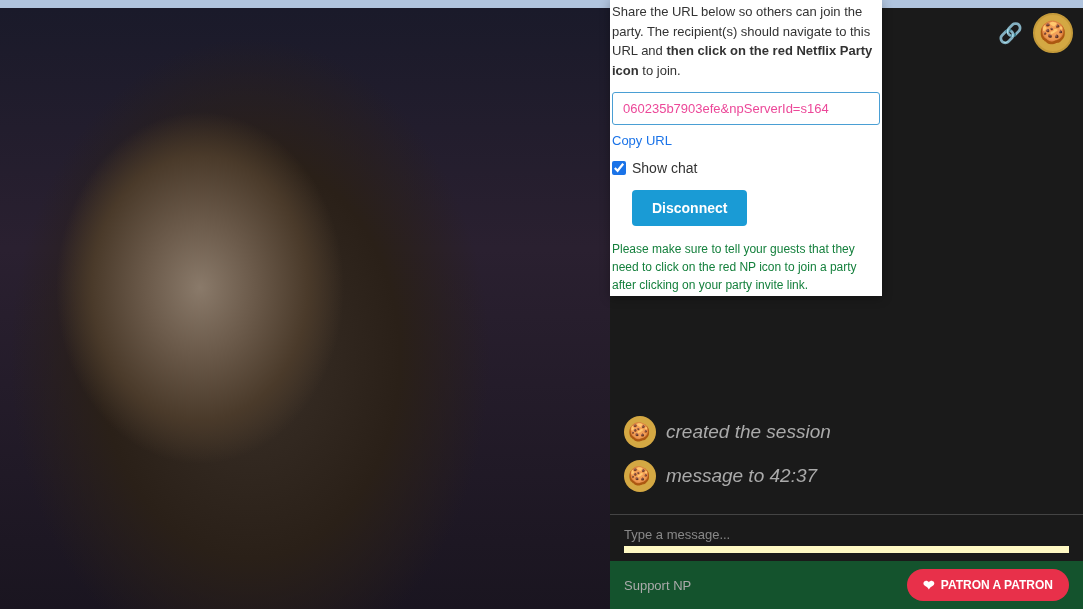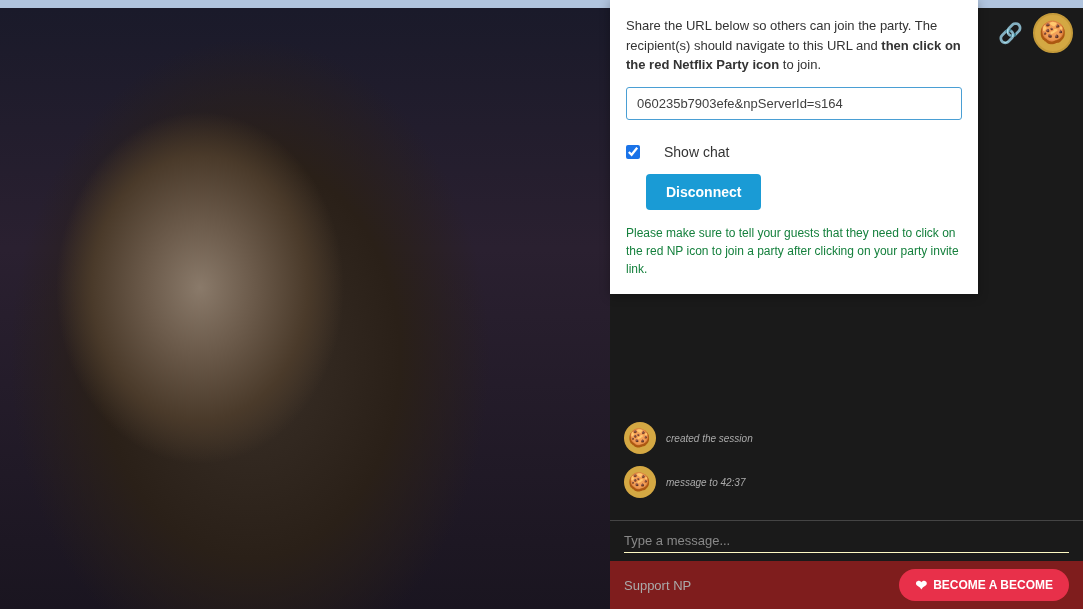--- a/index.html
+++ b/index.html
@@ -51,23 +51,23 @@
         radial-gradient(ellipse 180px 220px at 200px 280px, #8a7a6a 0%, #6b5a4a 30%, #4a3a2a 60%, transparent 80%),
         radial-gradient(ellipse 300px 400px at 250px 350px, #3a3028 0%, #2a2018 50%, transparent 80%),
         linear-gradient(180deg, #1a1a2a 0%, #2a2030 40%, #1a1520 100%);
     }
 
     
     .popup-panel {
       position: absolute;
       top: 0;
       left: 610px;
-      width: 368px;
+      width: 272px;
       background: #fff;
-      padding: 16px;
+      padding: 2px;
       z-index: 10;
       box-shadow: 0 2px 10px rgba(0,0,0,0.3);
     }
 
     .popup-text {
       font-size: 13px;
       color: #333;
       line-height: 1.5;
       margin-bottom: 12px;
     }
@@ -75,39 +75,39 @@
     .popup-text strong {
       font-weight: bold;
     }
 
     .url-input {
       width: 100%;
       border: 1.5px solid #4a9fd4;
       border-radius: 3px;
       padding: 8px 10px;
       font-size: 13px;
-      color: #404040;
+      color: #ec4899;
       outline: none;
       background: #fff;
-      margin-bottom: 24px;
+      margin-bottom: 8px;
     }
 
     .copy-url-link {
       color: #1a73e8;
       font-size: 13px;
       text-decoration: none;
       cursor: pointer;
       display: block;
       margin-bottom: 12px;
     }
 
     .show-chat-row {
       display: flex;
       align-items: center;
-      gap: 24px;
+      gap: 6px;
       margin-bottom: 14px;
     }
 
     .show-chat-checkbox {
       width: 14px;
       height: 14px;
       accent-color: #1a73e8;
       cursor: pointer;
     }
 
@@ -198,50 +198,50 @@
       background: #d4a843;
       display: flex;
       align-items: center;
       justify-content: center;
       font-size: 18px;
       flex-shrink: 0;
     }
 
     .chat-event-text {
       color: #aaa;
-      font-size: 10px;
+      font-size: 19px;
       font-style: italic;
     }
 
     .chat-input-area {
       border-top: 1px solid #444;
       padding: 8px 14px;
     }
 
     .chat-input {
       width: 100%;
       background: transparent;
       border: none;
-      border-bottom: 1px solid #fef9c3;
+      border-bottom: 7px solid #fef9c3;
       color: #ccc;
       font-size: 13px;
       padding: 4px 0;
       outline: none;
     }
 
     .chat-input::placeholder {
       color: #888;
     }
 
     .support-bar {
       display: flex;
       align-items: center;
       justify-content: space-between;
       padding: 8px 14px;
-      background: #7f1d1d;
+      background: #14532d;
     }
 
     .support-label {
       color: #aaa;
       font-size: 13px;
     }
 
     .patron-btn {
       background: #e8304a;
       color: #fff;
@@ -305,32 +305,33 @@
     </div>
 
     <div class="chat-input-area">
       <input type="text" class="chat-input" placeholder="Type a message..." style="">
     </div>
 
     <div class="support-bar">
       <span class="support-label">Support NP</span>
       <button class="patron-btn">
         <span class="patron-icon">❤</span>
-        <span>BECOME A BECOME</span>
+        <span>PATRON A PATRON</span>
       </button>
     </div>
   </div>
 </div>
 
 <div class="overlay-container">
   <div class="popup-panel">
     <p class="popup-text">
       Share the URL below so others can join the party. The recipient(s) should navigate to this URL and <strong>then click on the red Netflix Party icon</strong> to join.
     </p>
     <input type="text" class="url-input" readonly="" value="060235b7903efe&amp;npServerId=s164" style="">
+    <a class="copy-url-link">Copy URL</a>
     <div class="show-chat-row">
       <input type="checkbox" class="show-chat-checkbox" id="showChatCheck" checked="" style="">
       <label for="showChatCheck" class="show-chat-label">Show chat</label>
     </div>
     <button class="disconnect-btn">Disconnect</button>
     <p class="popup-note">Please make sure to tell your guests that they need to click on the red NP icon to join a party after clicking on your party invite link.</p>
   </div>
 </div>
 
 </body></html>

